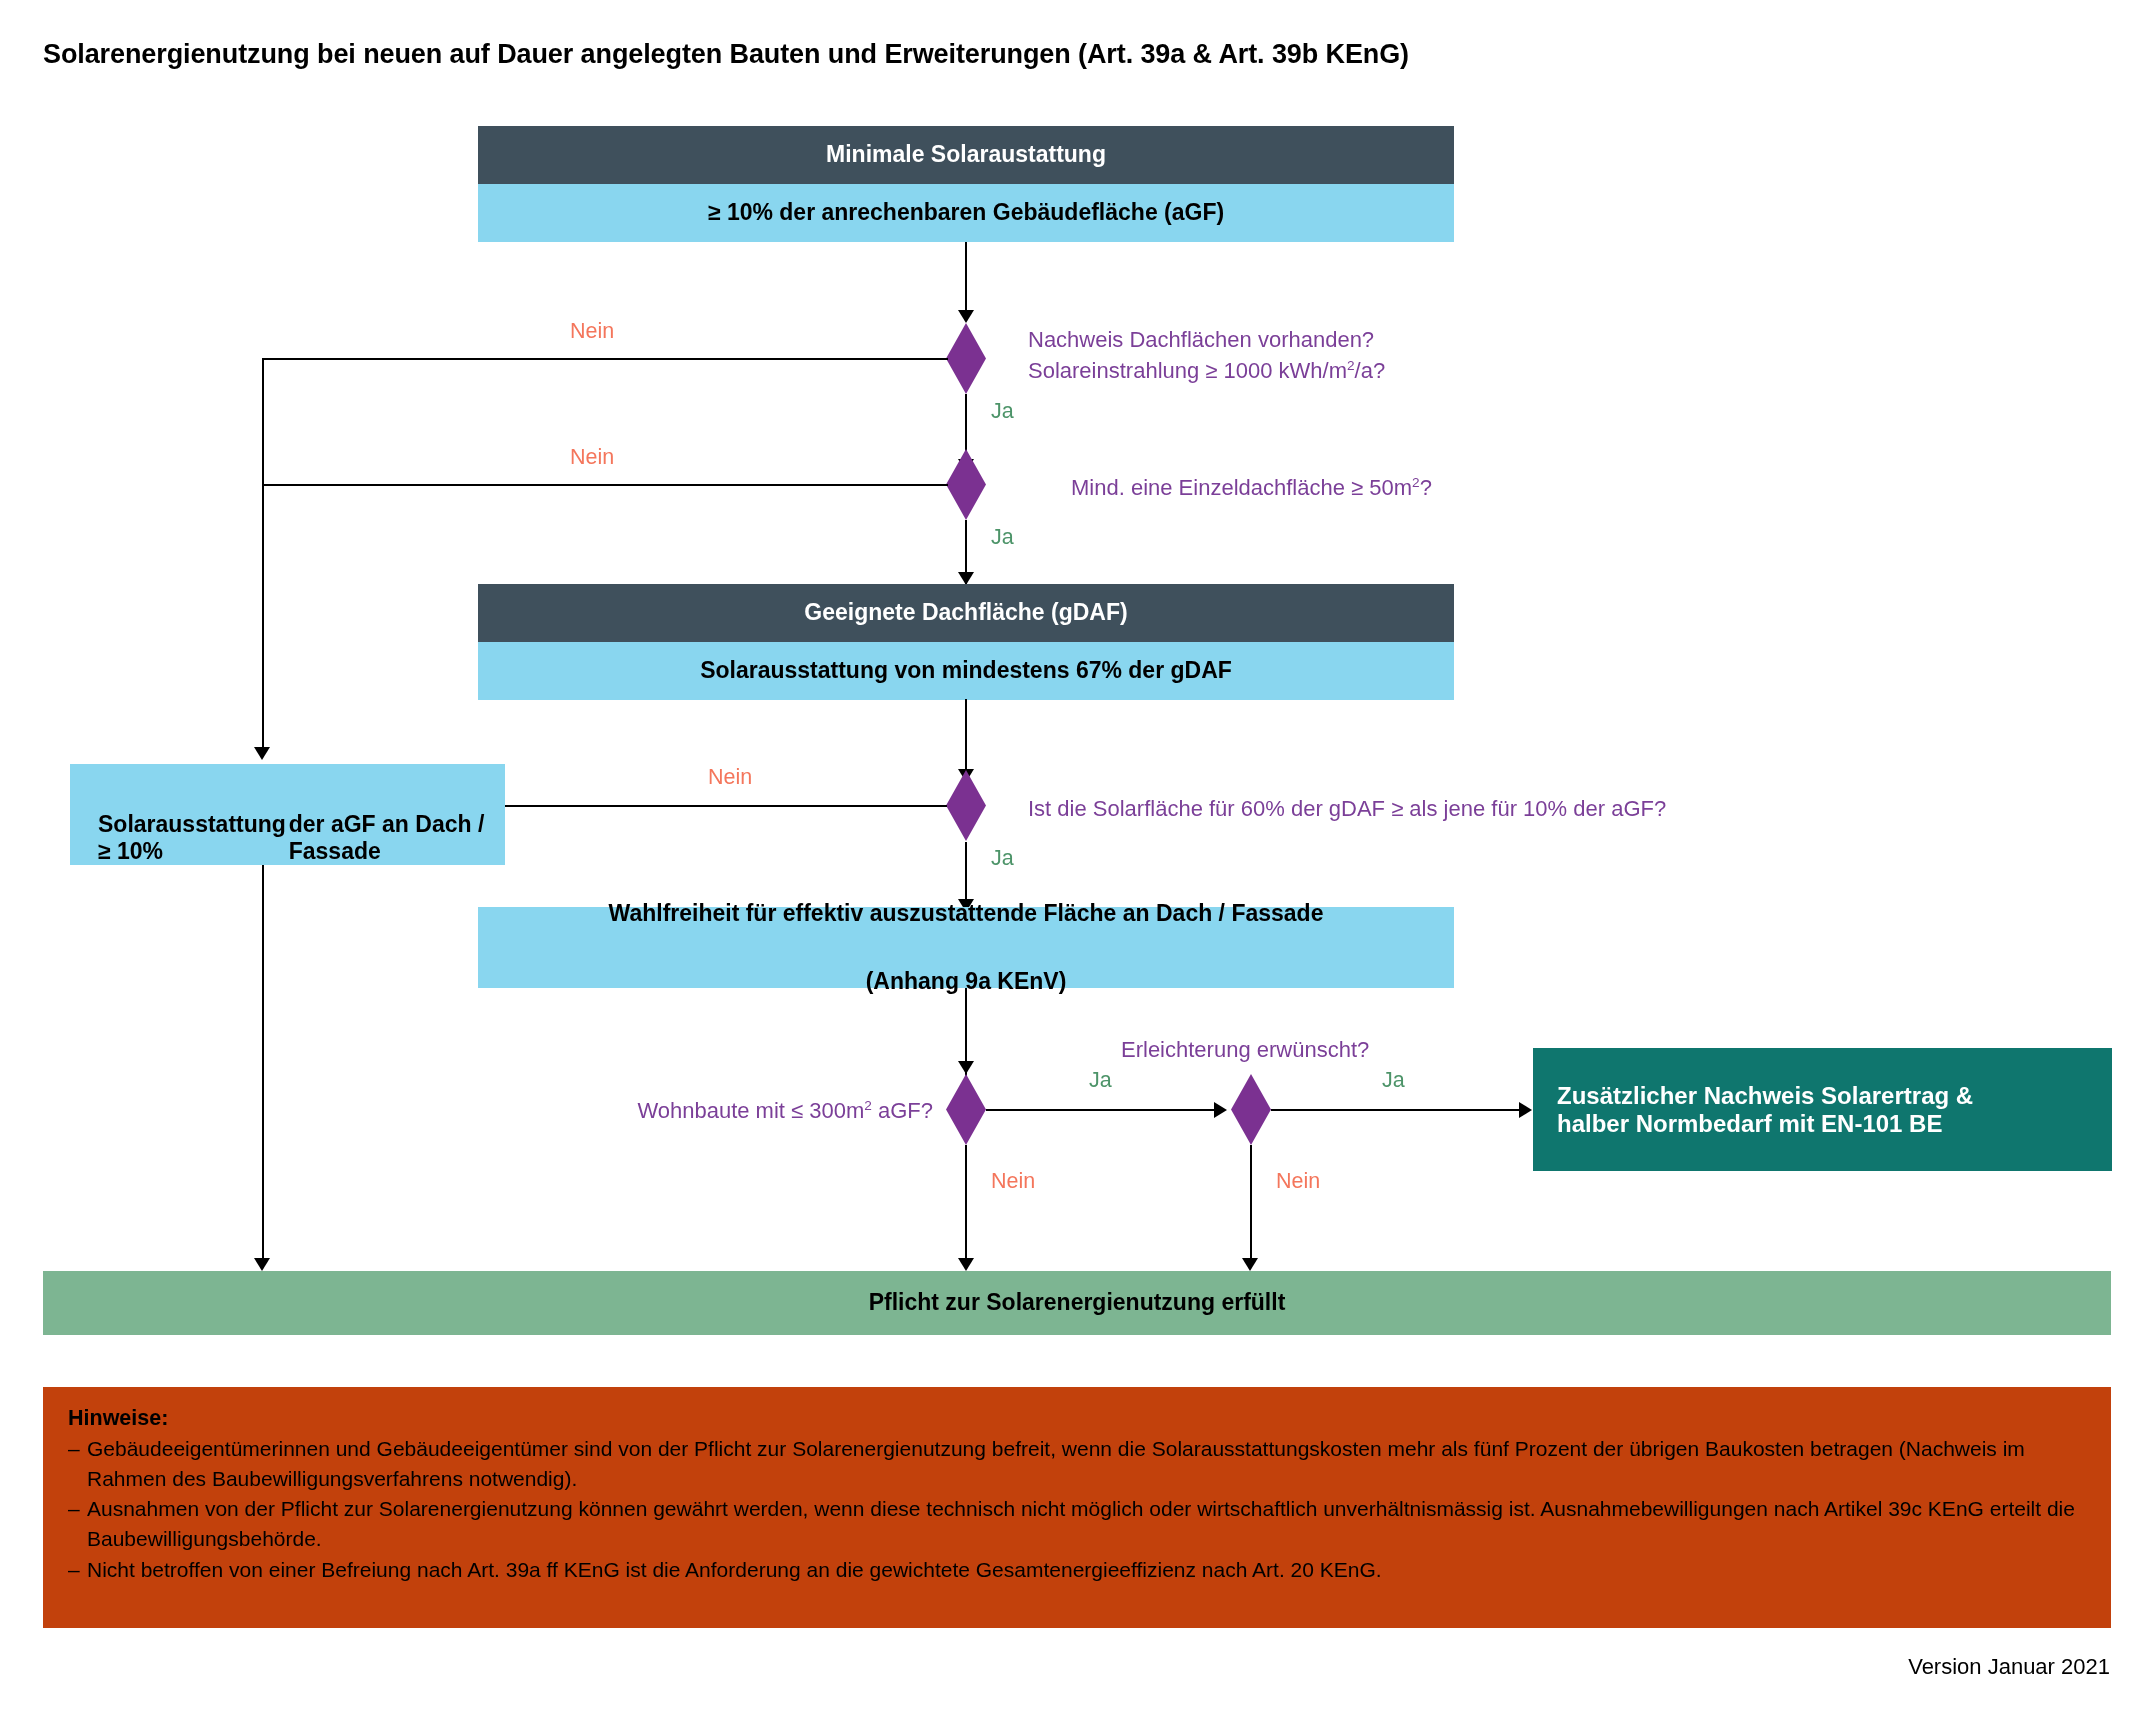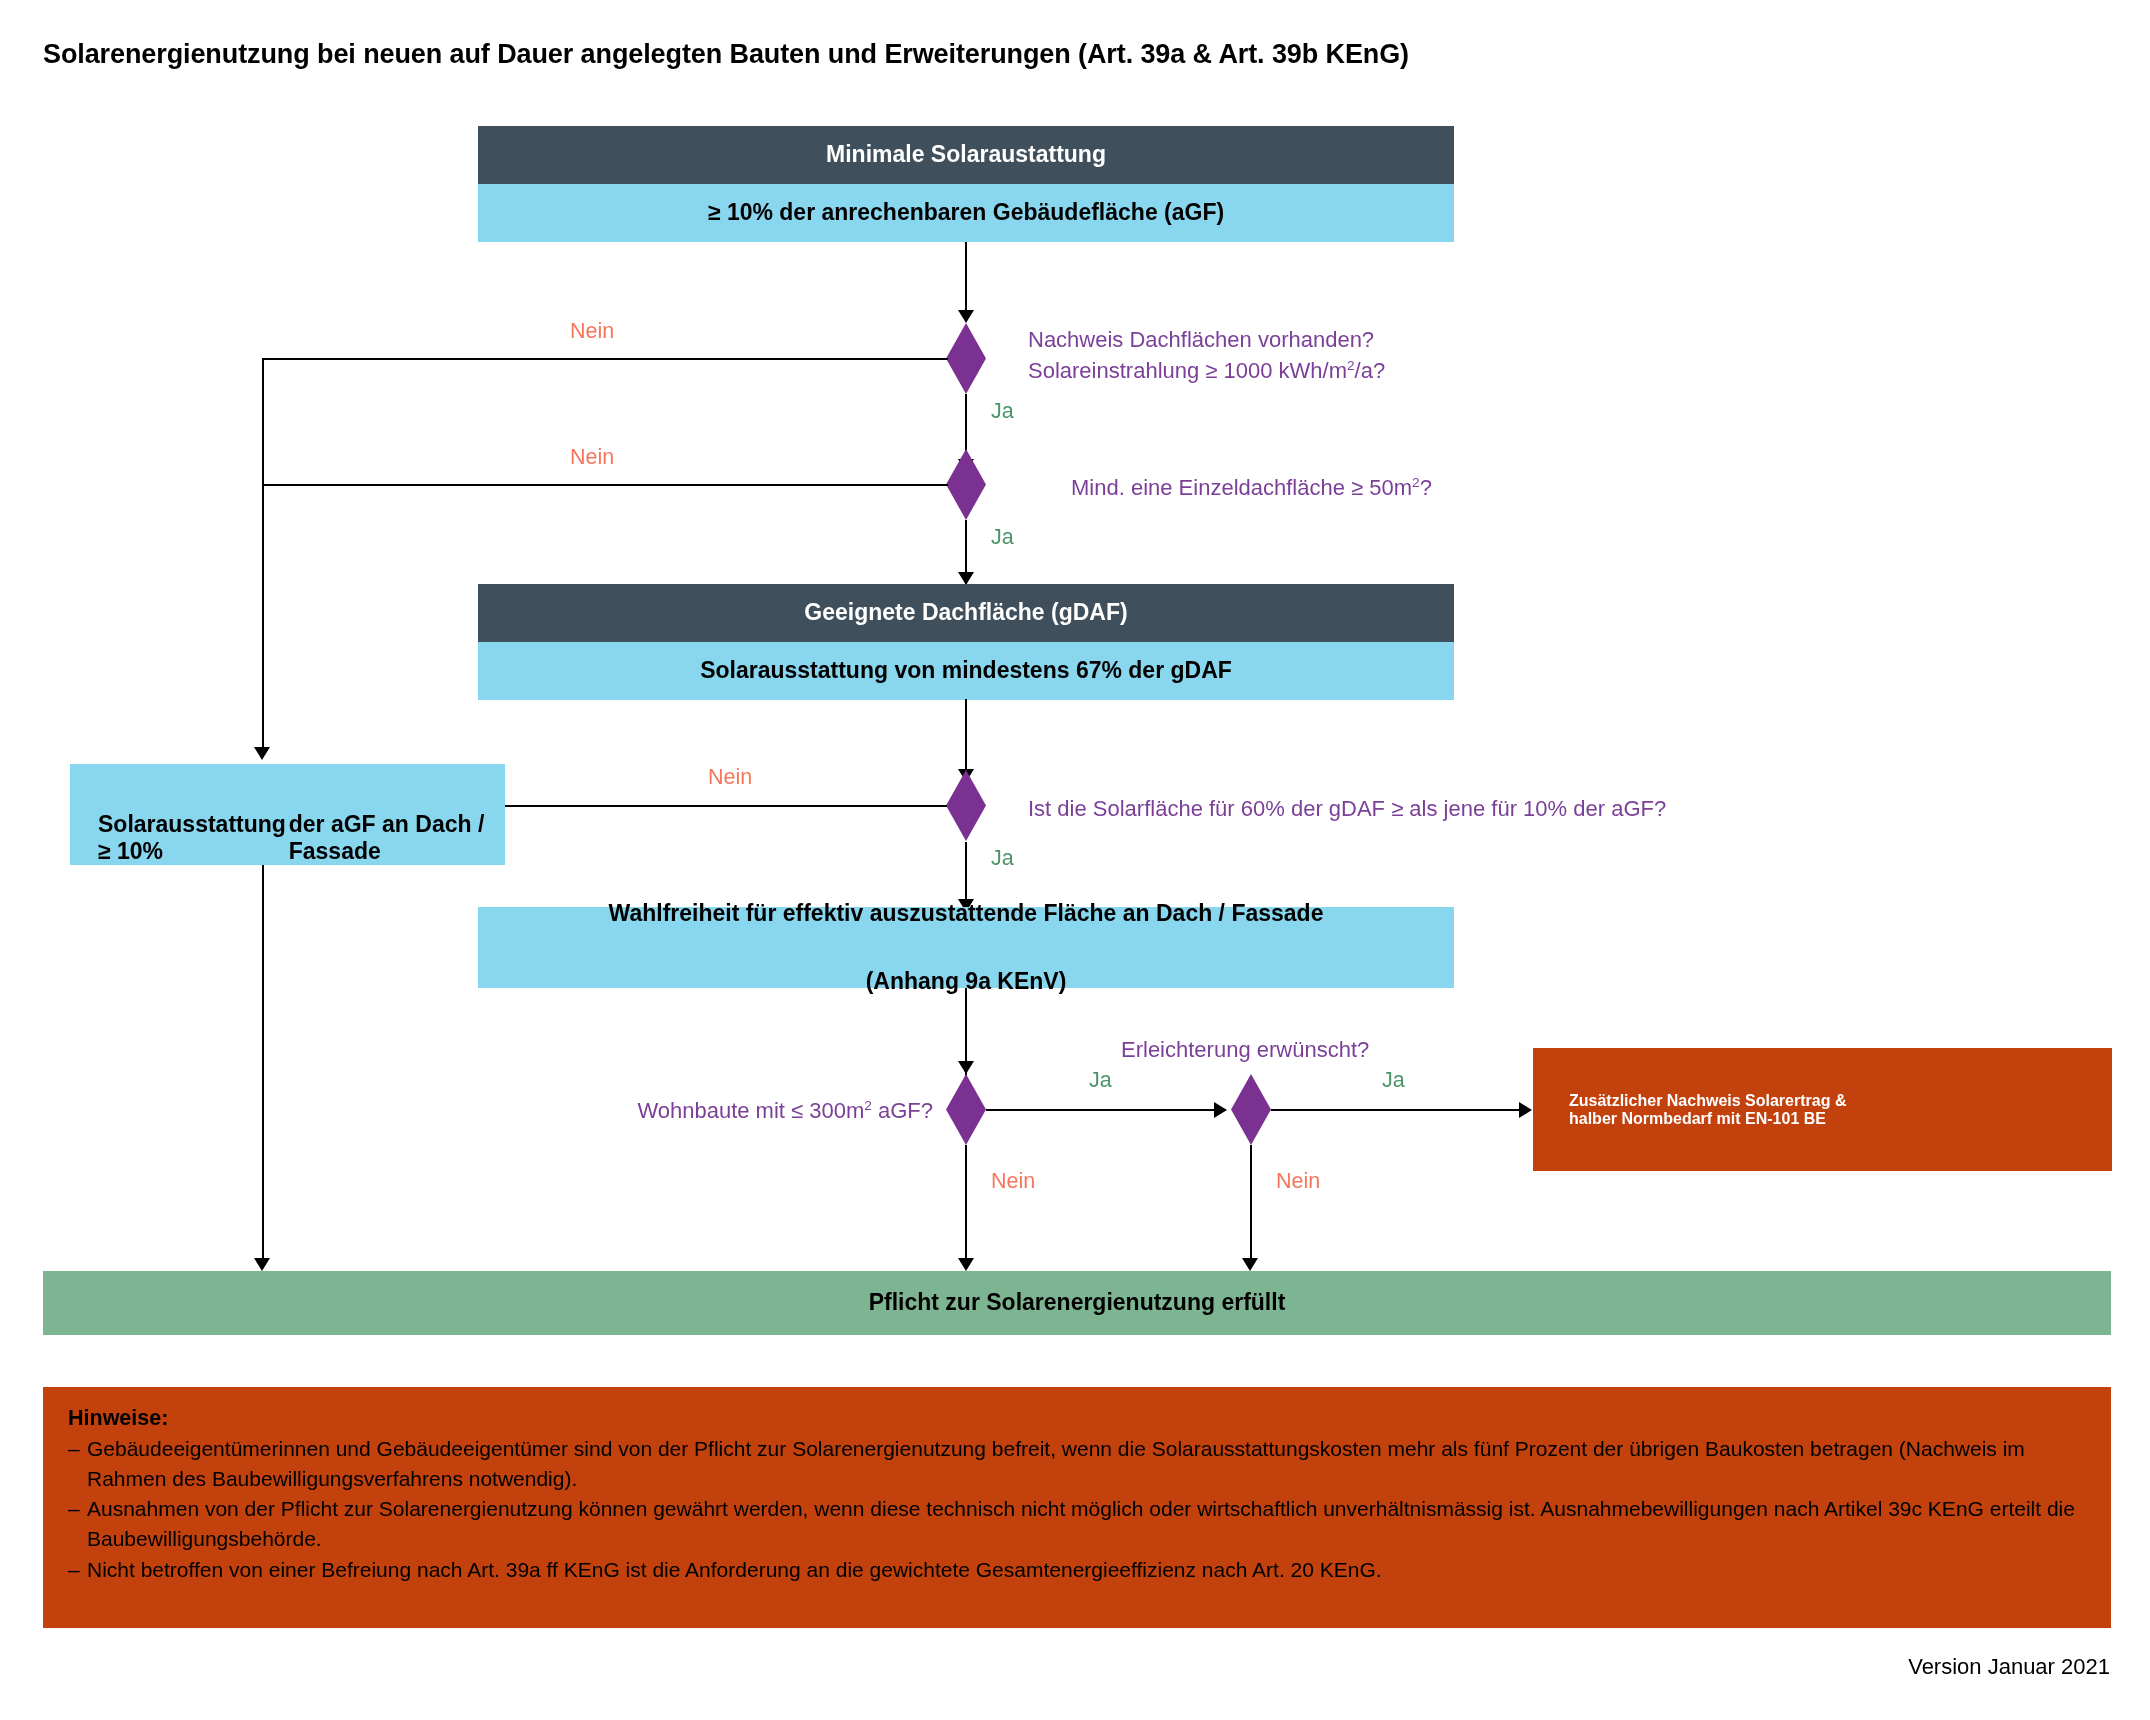--- a/index.html
+++ b/index.html
@@ -56,27 +56,27 @@
   .box-left-blue {
     background: #89d6ef;
     color: #000000;
     font-weight: bold;
     font-size: 23px;
     justify-content: flex-start;
     text-align: left;
     padding-left: 28px;
   }
   .box-dark-left {
-    background: #c2410c;
+    background: #0f766e;
     color: #ffffff;
     font-weight: bold;
-    font-size: 16px;
+    font-size: 24px;
     justify-content: flex-start;
     text-align: left;
-    padding-left: 36px;
+    padding-left: 24px;
   }
 
   
   .qlabel {
     color: #7b3f98;
     font-size: 22px;
     line-height: 1.42;
     white-space: nowrap;
   }
   .qlabel-right { text-align: right; }

